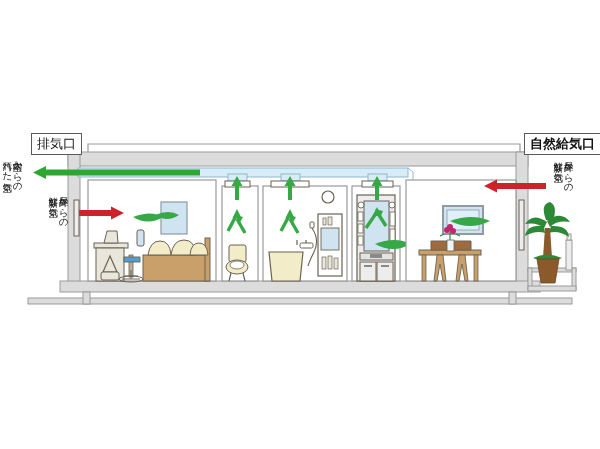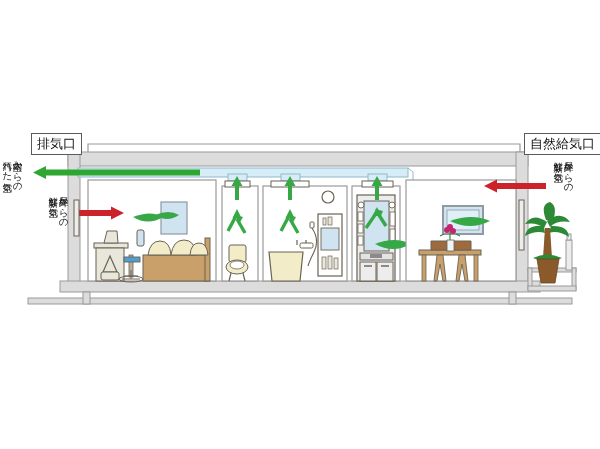--- a/index.html
+++ b/index.html
@@ -18,21 +18,21 @@
     background:#ffffff;
     font-size:13px;
     line-height:1;
     color:#111;
     padding:3px 5px 4px 5px;
     white-space:nowrap;
     letter-spacing:0px;
     font-family:"DejaVu Sans",sans-serif;
   }
   #label-exhaust-port{left:31px;top:133px;}
-  #label-supply-port{left:524px;top:133px;}
+  #label-supply-port{left:524px;top:133px;font-weight:bold;}
 
   
   .vcap{
     position:absolute;
     writing-mode:vertical-rl;
     text-orientation:upright;
     font-size:9.5px;
     line-height:1.08;
     color:#111;
     letter-spacing:0px;

